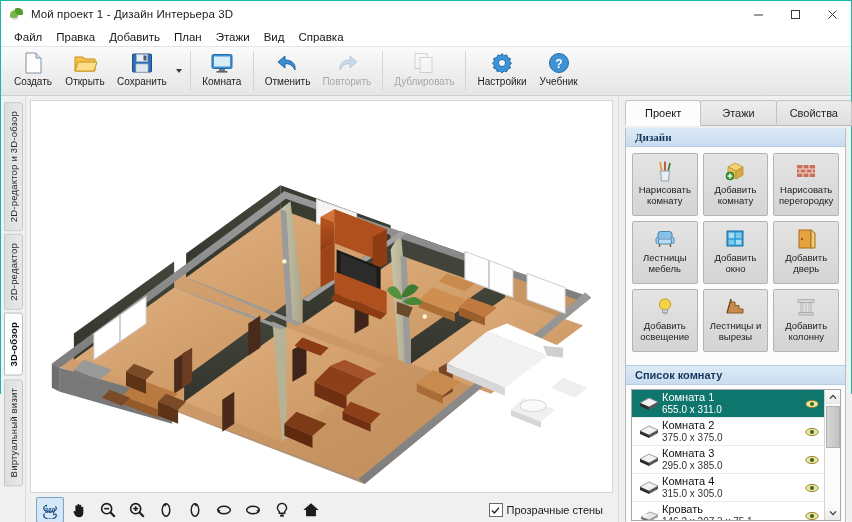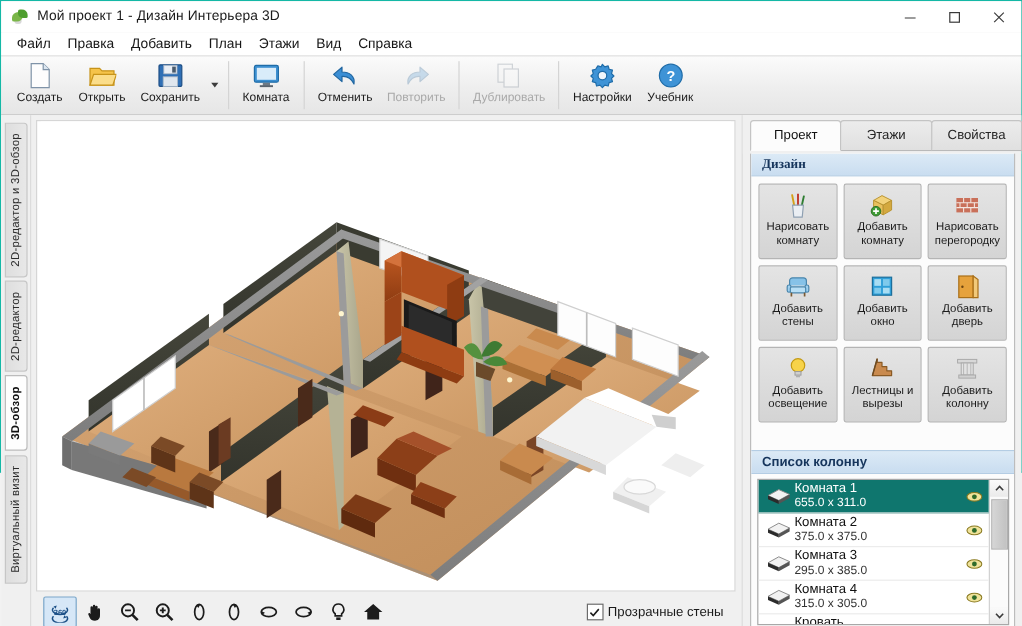--- a/index.html
+++ b/index.html
@@ -89,21 +89,21 @@
         font-size:11px;color:#252525;background:linear-gradient(#ececec,#e0e0e0);
         border:1px solid #c4c4c4;border-bottom:1px solid #b9b9b9;margin-right:-1px;
         border-radius:3px 3px 0 0;}
   .rtab.active{background:#fcfcfc;border-bottom-color:#fcfcfc;color:#111;
                position:relative;z-index:2;}
   .rbody{flex:1;margin:0 5px 0 6px;background:#fcfcfc;border:1px solid #bcbcbc;border-top:none;
          display:flex;flex-direction:column;overflow:hidden;}
   .sect-head{height:18px;display:flex;align-items:center;padding-left:9px;
     background:linear-gradient(#dceaf6,#c9ddf0);border-bottom:1px solid #b4cde4;
     font-size:11px;font-weight:bold;color:#16355c;font-family:Liberation Serif, serif;}
-  .grid{display:grid;grid-template-columns:repeat(3,1fr);gap:5px;padding:6px 6px 23px 6px;}
+  .grid{display:grid;grid-template-columns:repeat(3,1fr);gap:5px;padding:6px 6px 13px 6px;}
   .gbtn{height:57px;background:linear-gradient(#e4e4e4,#d4d4d4);border:1px solid #b4b4b4;
         border-radius:2px;display:flex;flex-direction:column;align-items:center;
         justify-content:flex-start;padding-top:4px;}
   .gico{height:26px;display:flex;align-items:center;justify-content:center;}
   .glbl{font-size:9.5px;color:#1c1c1c;line-height:10.5px;text-align:center;margin-top:1px;
         padding:0 2px;}
   .obj-head{height:18px;display:flex;align-items:center;padding-left:9px;
     background:linear-gradient(#dceaf6,#c9ddf0);border-top:1px solid #b4cde4;
     border-bottom:1px solid #b4cde4;font-size:11px;font-weight:bold;color:#16355c;}
   .objlist-wrap{flex:1;display:flex;margin:4px 4px 5px 5px;border:1px solid #a8a8a8;
@@ -587,21 +587,21 @@
             <div class="gico">
               <svg width="24" height="24" viewBox="0 0 24 24">
                 <path d="M5 11V7a2.5 2.5 0 0 1 2.5-2.5h9A2.5 2.5 0 0 1 19 7v4" fill="#86c2e8" stroke="#4a86ad" stroke-width="1"></path>
                 <rect x="3" y="10.5" width="3.2" height="6" rx="1.5" fill="#9fd0ef" stroke="#4a86ad" stroke-width="1"></rect>
                 <rect x="17.8" y="10.5" width="3.2" height="6" rx="1.5" fill="#9fd0ef" stroke="#4a86ad" stroke-width="1"></rect>
                 <rect x="5.6" y="12" width="12.8" height="5" rx="1.2" fill="#b8dff5" stroke="#4a86ad" stroke-width="1"></rect>
                 <line x1="6.5" y1="17" x2="6.5" y2="20" stroke="#7a5a33" stroke-width="1.4"></line>
                 <line x1="17.5" y1="17" x2="17.5" y2="20" stroke="#7a5a33" stroke-width="1.4"></line>
               </svg>
             </div>
-            <div class="glbl">Добавить стены</div>
+            <div class="glbl">Лестницы мебель</div>
           </div>
 
           <div class="gbtn">
             <div class="gico">
               <svg width="24" height="24" viewBox="0 0 24 24">
                 <rect x="4" y="4" width="16" height="15" fill="#2f9fd8" stroke="#1c6f9c" stroke-width="1"></rect>
                 <rect x="5.6" y="5.6" width="5.6" height="5.6" fill="#a8ddf3"></rect>
                 <rect x="12.8" y="5.6" width="5.6" height="5.6" fill="#7ecaec"></rect>
                 <rect x="5.6" y="12.8" width="5.6" height="4.8" fill="#7ecaec"></rect>
                 <rect x="12.8" y="12.8" width="5.6" height="4.8" fill="#a8ddf3"></rect>
@@ -653,21 +653,21 @@
                     <line x1="15" y1="7.5" x2="15" y2="17.5"></line>
                 </g>
                 <rect x="5" y="17.5" width="14" height="2.6" fill="#d0d0d0" stroke="#a8a8a8" stroke-width=".8"></rect>
               </svg>
             </div>
             <div class="glbl">Добавить колонну</div>
           </div>
 
         </div>
 
-        <div class="obj-head">Список колонну</div>
+        <div class="obj-head">Список комнату</div>
 
         <div class="objlist-wrap">
           <div class="objlist">
 
             <div class="orow sel">
               <div class="oico">
                 <svg width="22" height="16" viewBox="0 0 22 16">
                   <polygon points="2,7 11,2 20,6 11,11" fill="#f2f2f2" stroke="#888" stroke-width=".8"></polygon>
                   <polygon points="2,7 11,11 11,14 2,10" fill="#2b2b2b"></polygon>
                   <polygon points="11,11 20,6 20,9 11,14" fill="#555"></polygon>

